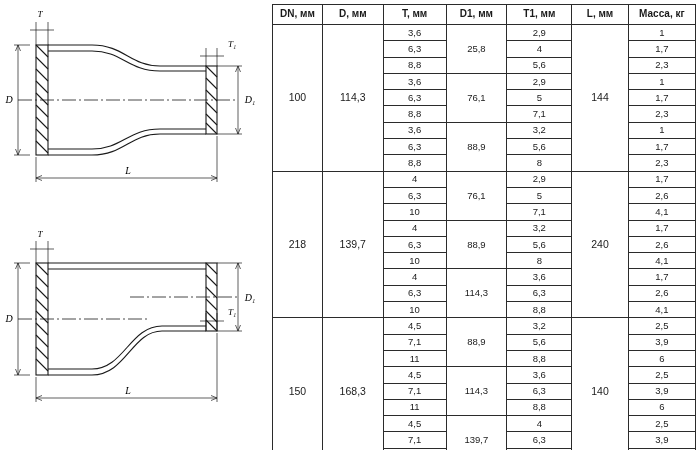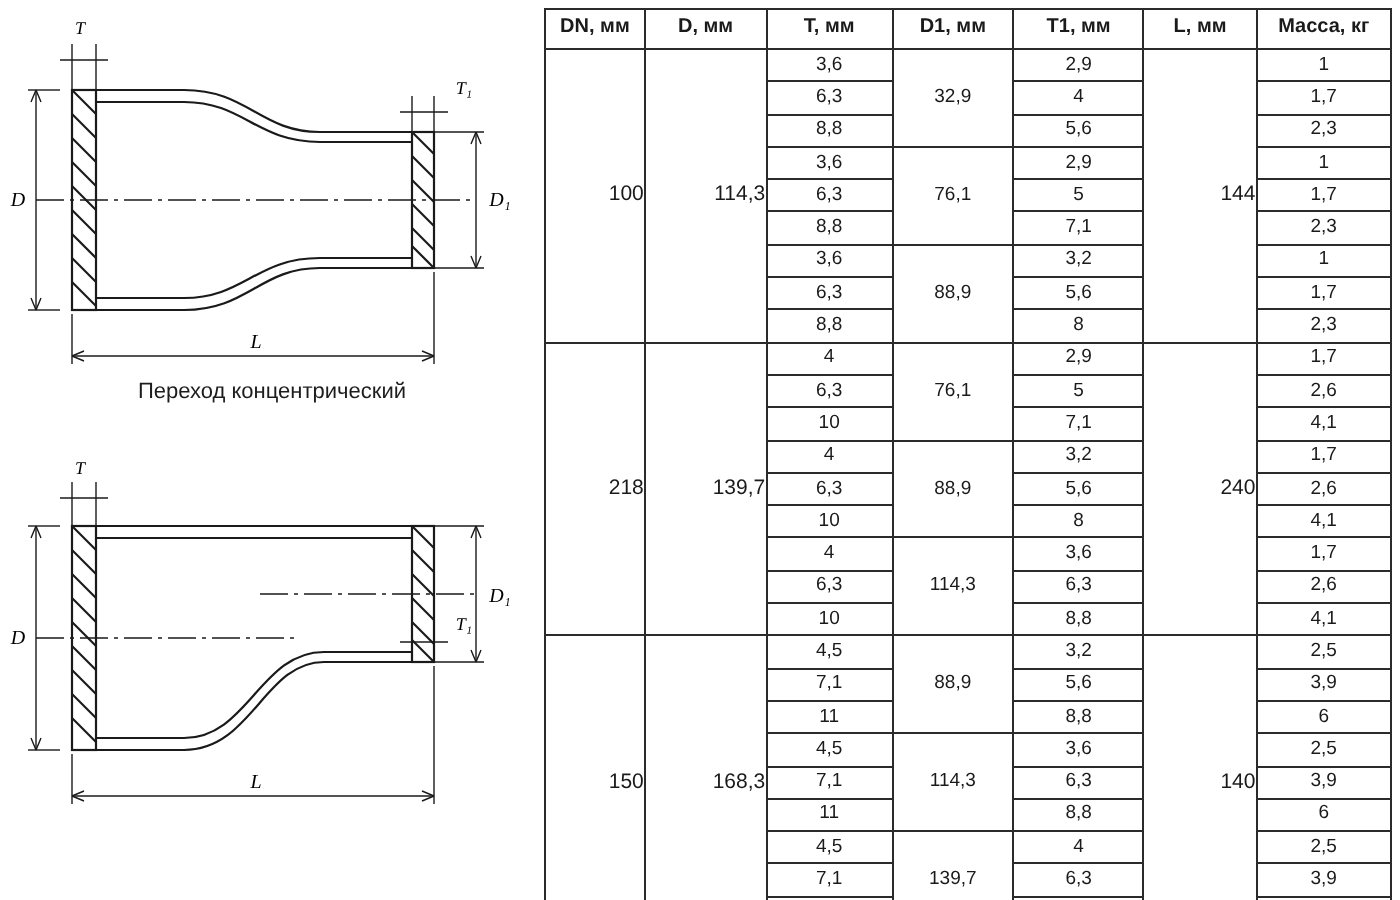--- a/index.html
+++ b/index.html
@@ -38,21 +38,21 @@
     background:#fff;
   }
   th{font-weight:bold;font-size:10px;height:19px;}
   col.c0{width:46px;}
   col.c1{width:56px;}
   col.c2{width:58px;}
   col.c3{width:56px;}
   col.c4{width:60px;}
   col.c5{width:52px;}
   col.c6{width:62px;}
-  td.grp{font-size:10.5px;text-align:right;}
+  td.grp{font-size:10.5px;}
 </style>
 </head>
 <body>
 
 <div class="page">
 
   <div class="drawings">
 
     <div class="fig fig1">
       <svg width="272" height="200" viewBox="0 0 272 200">
@@ -117,21 +117,20 @@
         <text x="250" y="103" font-size="10" text-anchor="middle" font-style="italic" font-family="'Liberation Serif',serif">D₁</text>
 
         <g stroke="#1a1a1a" stroke-width="0.7" fill="none">
           <line x1="36" y1="178" x2="217" y2="178"></line>
           <path d="M36,178 l6,-2.5 M36,178 l6,2.5 M217,178 l-6,-2.5 M217,178 l-6,2.5"></path>
           <line x1="36" y1="157" x2="36" y2="182"></line>
           <line x1="217" y1="136" x2="217" y2="182"></line>
         </g>
         <text x="128" y="174" font-size="10" text-anchor="middle" font-style="italic" font-family="'Liberation Serif',serif">L</text>
       </svg>
-      <div class="caption cap1">Переход концентрический</div>
     </div>
 
     <div class="fig fig2">
       <svg width="272" height="200" viewBox="0 0 272 200">
         <g fill="none" stroke="#1a1a1a" stroke-width="1.1">
 
           <rect x="36" y="38" width="12" height="112"></rect>
           <line x1="36" y1="38" x2="48" y2="50"></line>
           <line x1="36" y1="50" x2="48" y2="62"></line>
           <line x1="36" y1="62" x2="48" y2="74"></line>
@@ -222,21 +221,21 @@
           <th>T1, мм</th>
           <th>L, мм</th>
           <th>Масса, кг</th>
         </tr>
       </thead>
       <tbody id="tbody">
           <tr>
             <td class="grp" rowspan="9">100</td>
             <td class="grp" rowspan="9">114,3</td>
             <td>3,6</td>
-            <td rowspan="3">32,9</td>
+            <td rowspan="3">25,8</td>
             <td>2,9</td>
             <td class="grp" rowspan="9">144</td>
             <td>1</td>
           </tr>
           <tr>
             <td>6,3</td>
             <td>4</td>
             <td>1,7</td>
           </tr>
           <tr>

